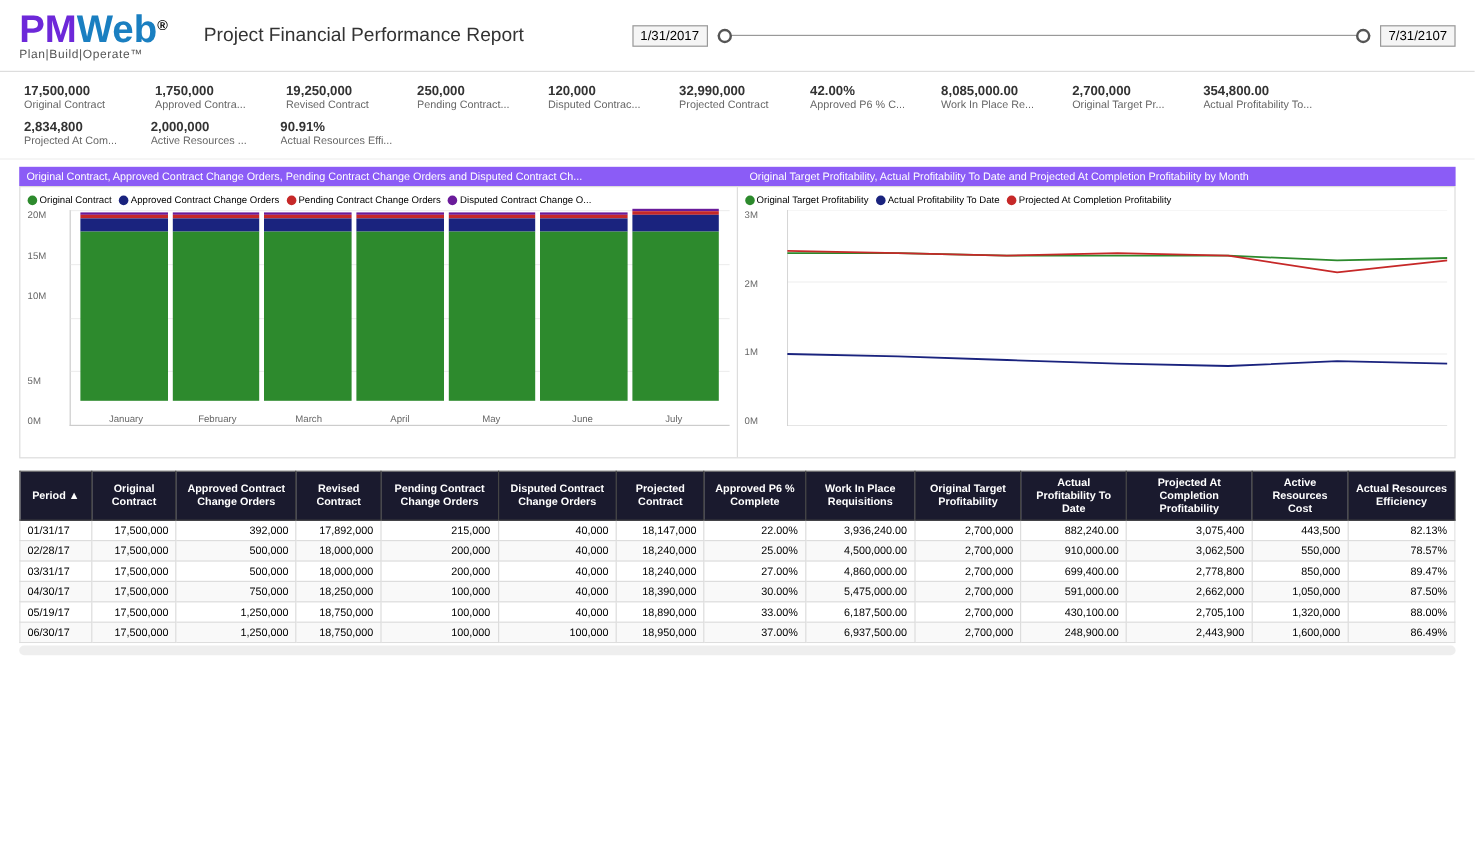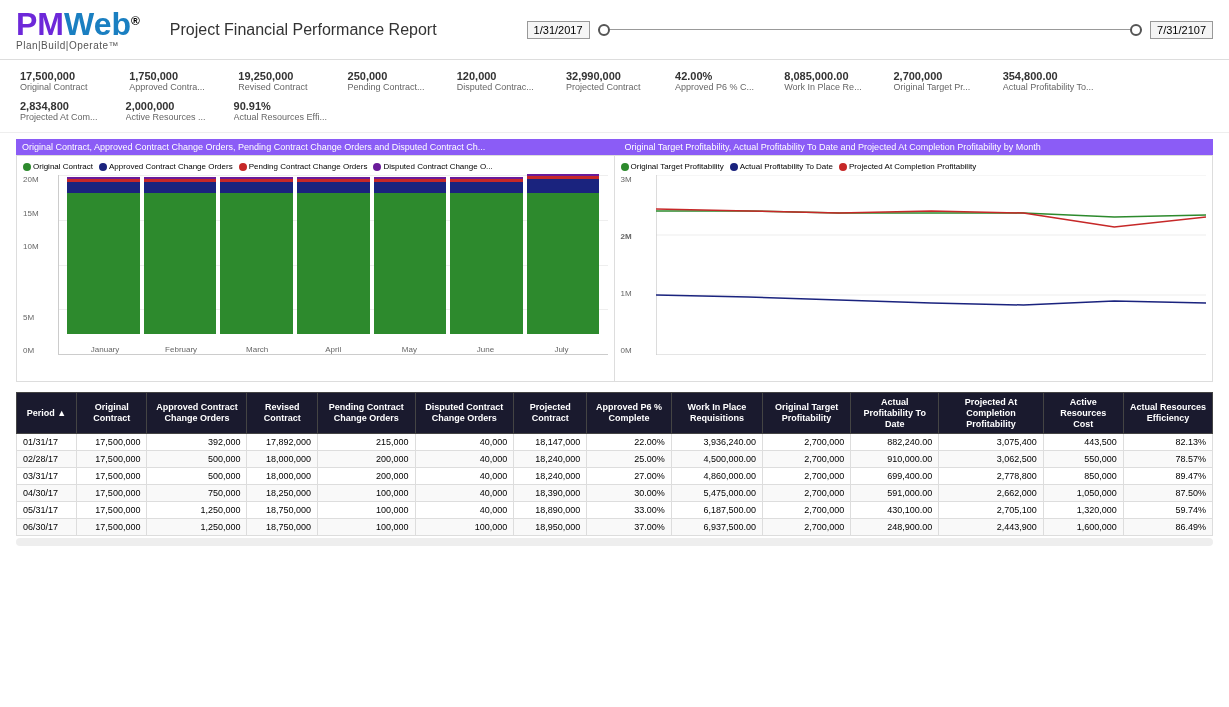--- a/index.html
+++ b/index.html
@@ -249,21 +249,21 @@
             <span>Actual Profitability To Date</span>
           </span>
           <span class="legend-item">
             <span class="legend-dot" style="background:#c62828"></span>
             <span>Projected At Completion Profitability</span>
           </span>
         </div>
       <div style="height:200px; position:relative; padding-left:35px; padding-bottom:20px;">
         <div style="position:absolute;left:0;top:0;height:calc(100% - 20px);display:flex;flex-direction:column;justify-content:space-between;">
           <span style="font-size:8px;color:#666;">3M</span>
-          <span style="font-size:8px;color:#666;font-weight:bold;">2M</span>
+          <span style="font-size:8px;color:#666;">2M</span>
           <span style="font-size:8px;color:#666;">1M</span>
           <span style="font-size:8px;color:#666;">0M</span>
         </div>
         <svg style="position:absolute;left:35px;top:0;right:0;bottom:20px;width:calc(100% - 35px);height:calc(100% - 20px);" id="line-svg" preserveAspectRatio="none" viewBox="0 0 400 180">
 
           <line x1="0" y1="0" x2="400" y2="0" stroke="#eee" stroke-width="1"></line>
           <line x1="0" y1="60" x2="400" y2="60" stroke="#eee" stroke-width="1"></line>
           <line x1="0" y1="120" x2="400" y2="120" stroke="#eee" stroke-width="1"></line>
           <line x1="0" y1="180" x2="400" y2="180" stroke="#ccc" stroke-width="1"></line>
           <line x1="0" y1="0" x2="0" y2="180" stroke="#ccc" stroke-width="1"></line>
@@ -367,34 +367,34 @@
             <td>18,390,000</td>
             <td>30.00%</td>
             <td>5,475,000.00</td>
             <td>2,700,000</td>
             <td>591,000.00</td>
             <td>2,662,000</td>
             <td>1,050,000</td>
             <td>87.50%</td>
           </tr>
           <tr>
-            <td>05/31/17</td>
+            <td>05/19/17</td>
             <td>17,500,000</td>
             <td>1,250,000</td>
             <td>18,750,000</td>
             <td>100,000</td>
             <td>40,000</td>
             <td>18,890,000</td>
             <td>33.00%</td>
             <td>6,187,500.00</td>
             <td>2,700,000</td>
             <td>430,100.00</td>
             <td>2,705,100</td>
             <td>1,320,000</td>
-            <td>59.74%</td>
+            <td>88.00%</td>
           </tr>
           <tr>
             <td>06/30/17</td>
             <td>17,500,000</td>
             <td>1,250,000</td>
             <td>18,750,000</td>
             <td>100,000</td>
             <td>100,000</td>
             <td>18,950,000</td>
             <td>37.00%</td>

